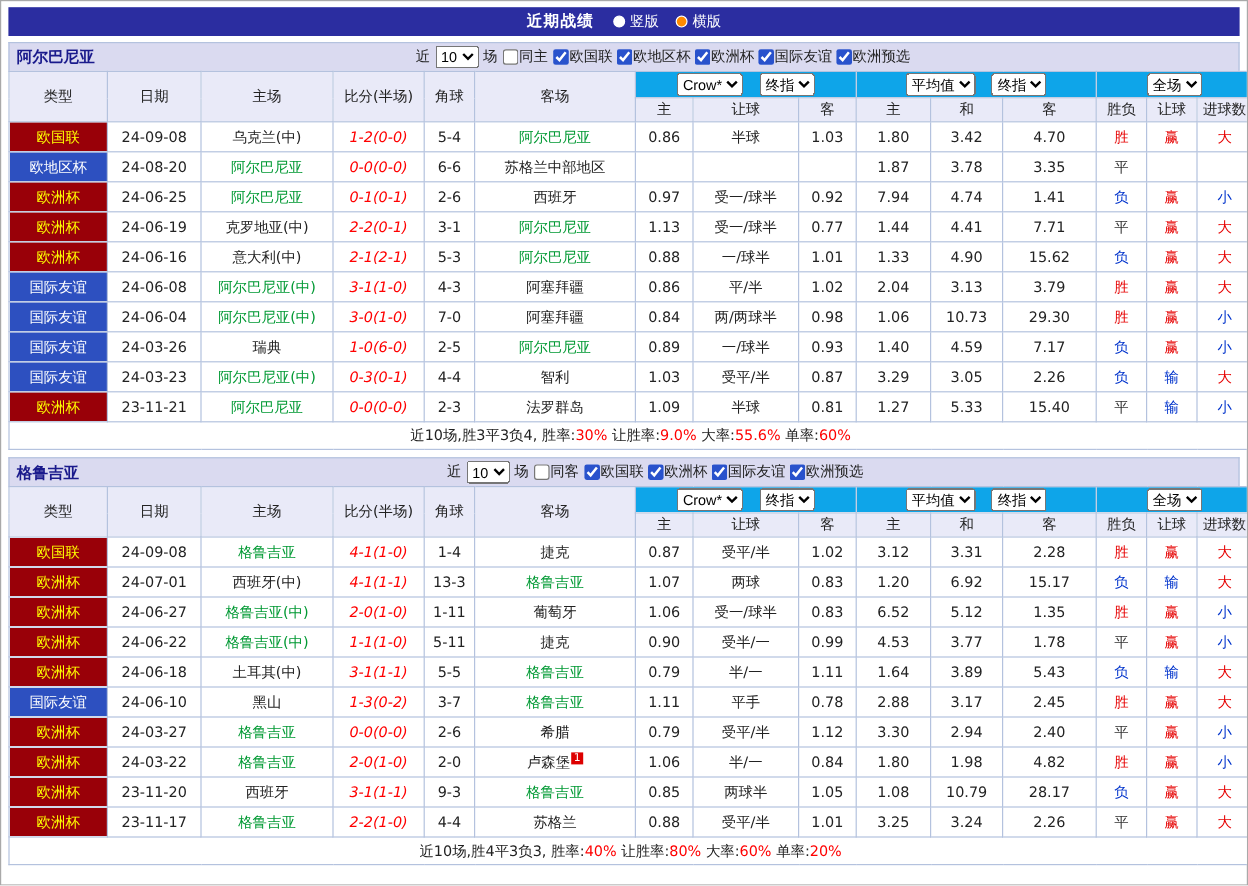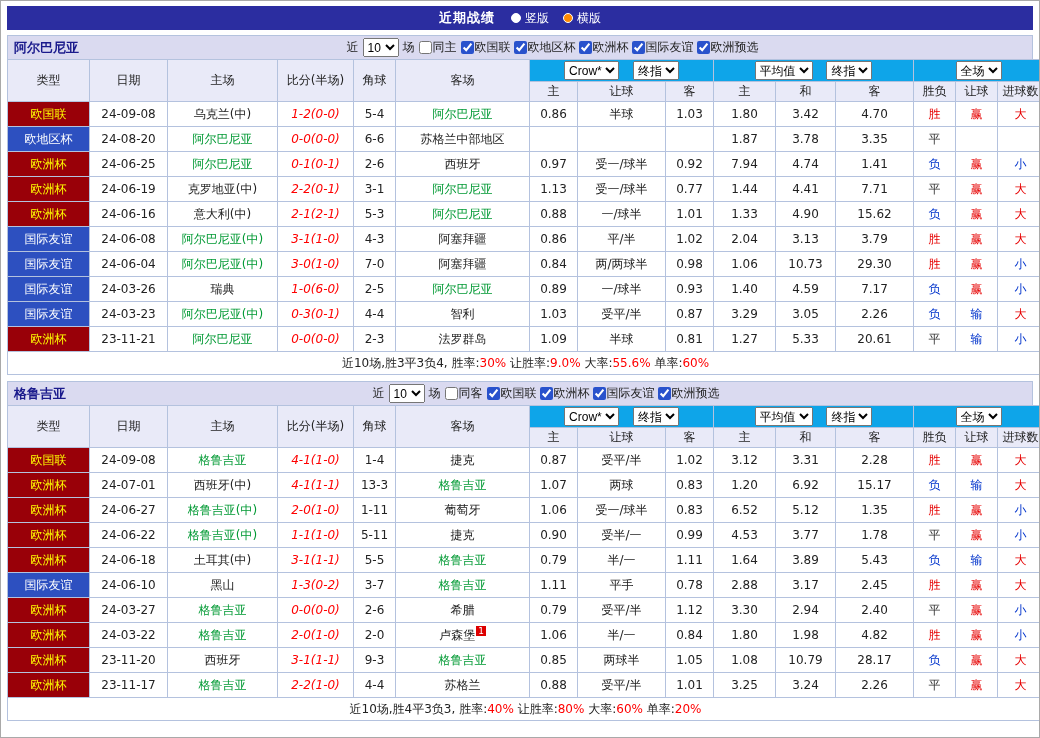--- a/index.html
+++ b/index.html
@@ -317,21 +317,21 @@
               <td>23-11-21</td>
               <td class="green">阿尔巴尼亚</td>
               <td class="score">0-0(0-0)</td>
               <td>2-3</td>
               <td>法罗群岛</td>
               <td>1.09</td>
               <td>半球</td>
               <td>0.81</td>
               <td>1.27</td>
               <td>5.33</td>
-              <td>20.61</td>
+              <td>15.40</td>
               <td style="color: rgb(51, 51, 51);">平</td>
               <td style="color: rgb(0, 51, 204);">输</td>
               <td style="color: rgb(0, 51, 204);">小</td>
             </tr>
           </tbody>
       <tfoot>
         <tr>
           <td colspan="15" class="summary"><span>近10场,胜3平3负4, </span><span>胜率:</span><span class="red">30%</span> <span>让胜率:</span><span class="red">9.0%</span> <span>大率:</span><span class="red">55.6%</span> <span>单率:</span><span class="red">60%</span> </td>
         </tr>
       </tfoot>

